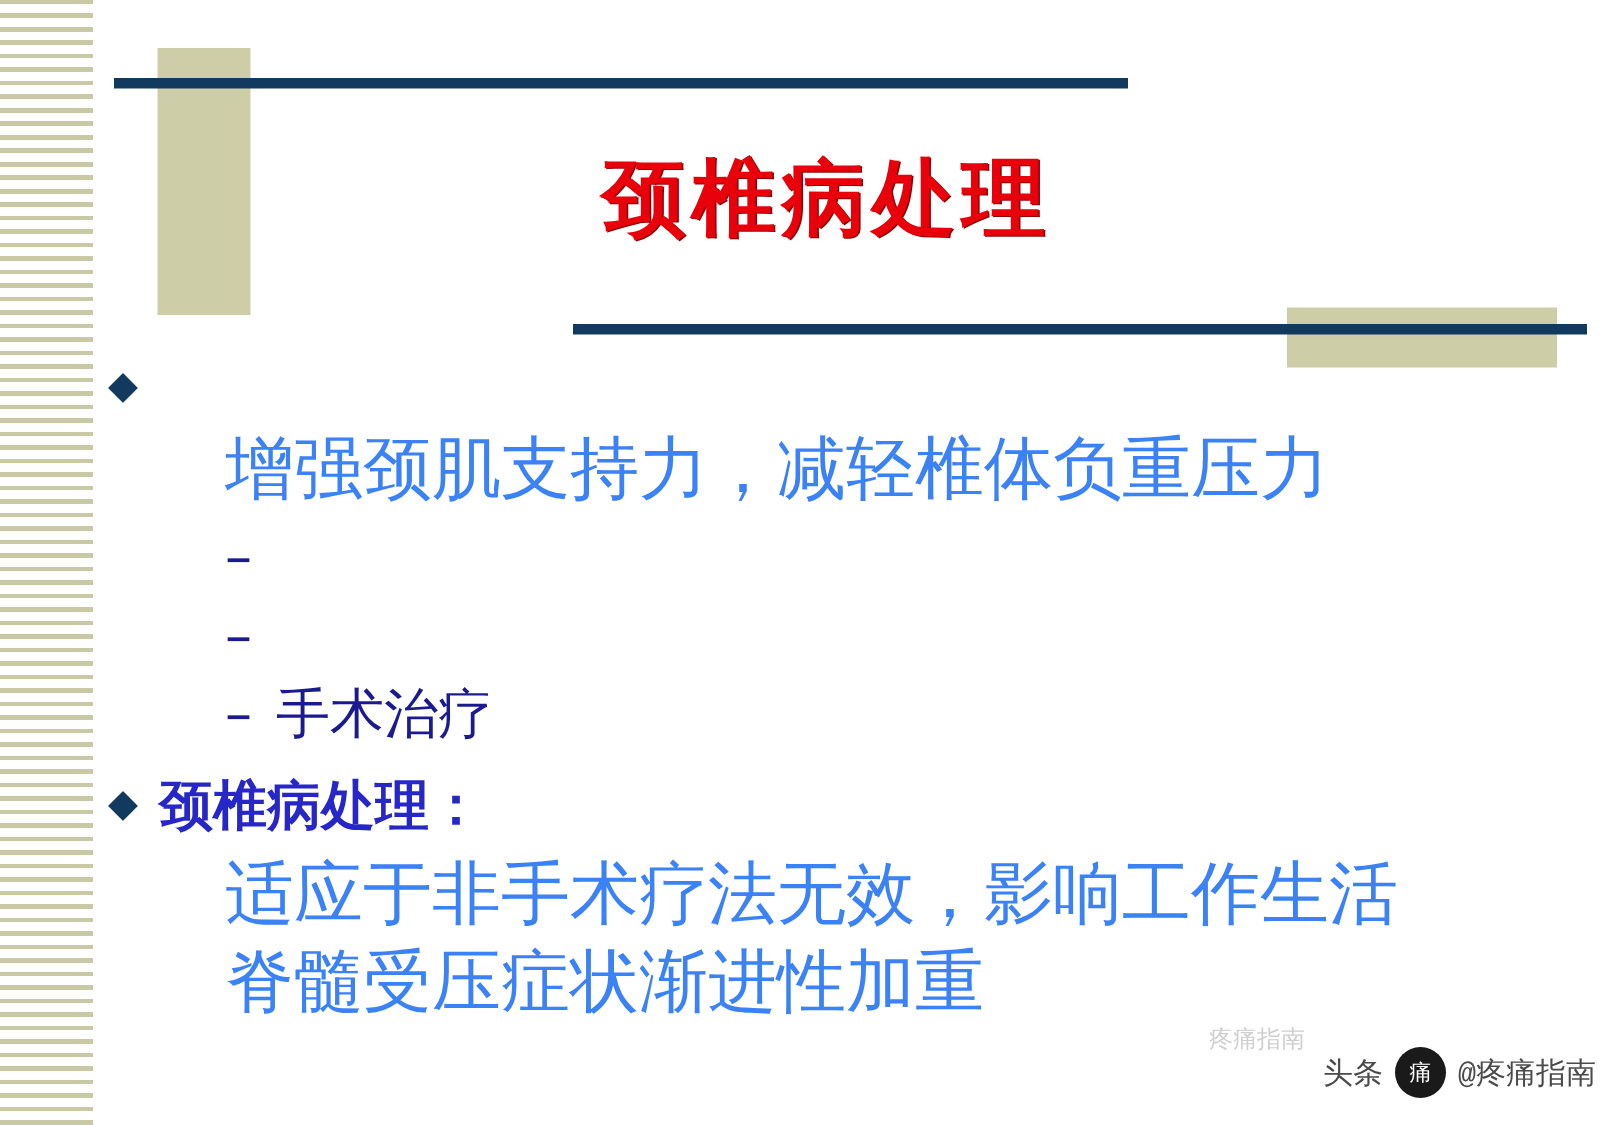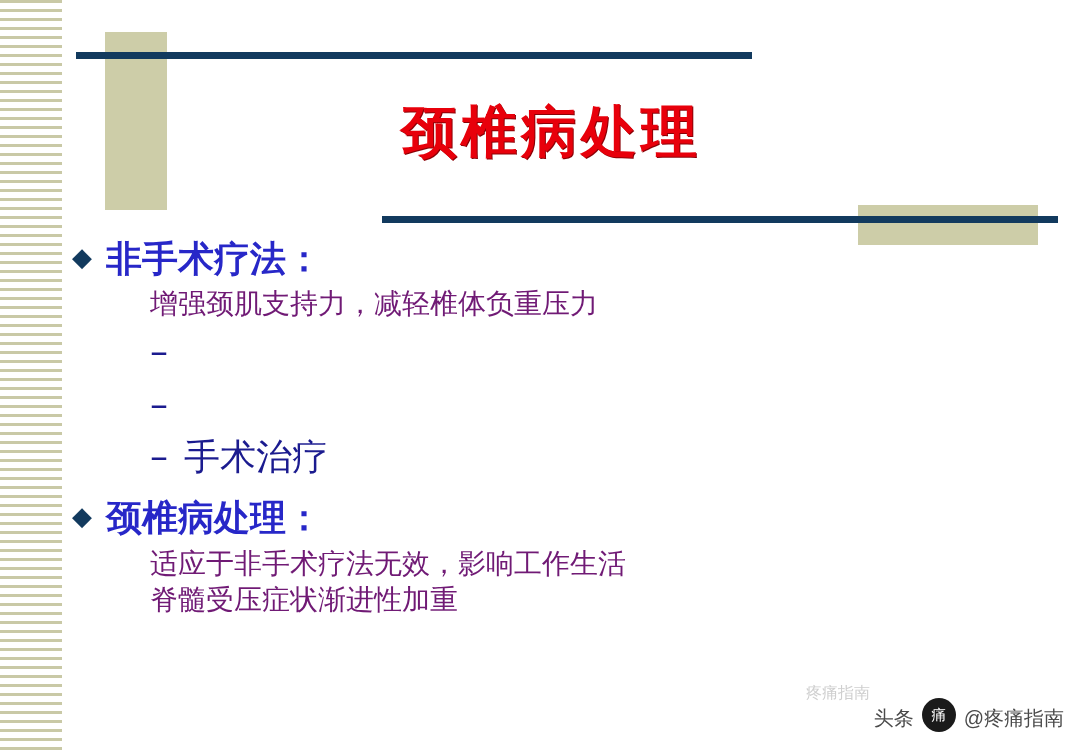--- a/index.html
+++ b/index.html
@@ -120,37 +120,37 @@
     font-family: "DejaVu Sans", sans-serif;
   }
   .dash {
     flex: 0 0 auto;
     margin-right: 16px;
   }
   .gap-sm { height: 6px; }
   .gap-md { height: 16px; }
 
   .paragraph-line {
-    color: #701a75;
-    font-size: 28px;
+    color: #3b82f6;
+    font-size: 46px;
     line-height: 1.3;
     margin-left: 78px;
     font-family: "DejaVu Sans", sans-serif;
   }
 
   
   .watermark {
     position: absolute;
     right: 16px;
     bottom: 18px;
     display: flex;
-    align-items: flex-end;
+    align-items: center;
     color: #4a4a4a;
     font-size: 20px;
-    font-family: Liberation Sans, sans-serif;
+    font-family: Liberation Mono, monospace;
     margin-left: 36px;
   }
   .watermark .wm-logo {
     width: 34px;
     height: 34px;
     border-radius: 50%;
     background: #1a1a1a;
     margin: 0 8px;
     display: flex;
     align-items: center;
@@ -179,21 +179,20 @@
 
   <div class="slide-title">颈椎病处理</div>
 
   <div class="khaki-block-right"></div>
   <div class="rule-bottom"></div>
 
   <div class="content">
 
     <div class="level1">
       <span class="bullet-diamond">◆</span>
-      <span>非手术疗法：</span>
     </div>
     <div class="gap-sm"></div>
     <div class="paragraph-line">增强颈肌支持力，减轻椎体负重压力</div>
     <div class="gap-sm"></div>
 
     <div class="level3">
       <span class="dash">–</span>
     </div>
     <div class="gap-sm"></div>
     <div class="level3">

